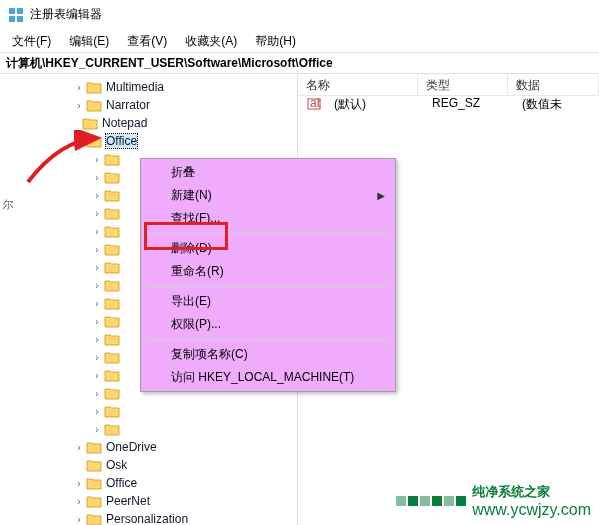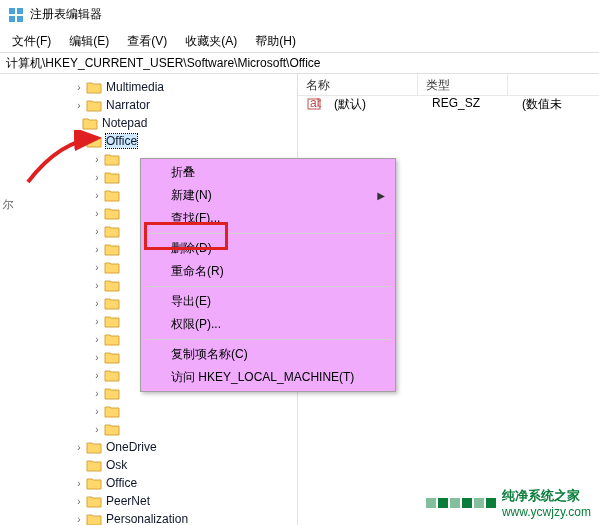--- a/index.html
+++ b/index.html
@@ -3,21 +3,21 @@
 <meta charset="utf-8">
 <style>
   * { box-sizing: border-box; margin: 0; padding: 0; font-family: "Microsoft YaHei", "Segoe UI", sans-serif; font-size: 12px; }
   body { background: #fff; width: 599px; height: 525px; overflow: hidden; position: relative; }
   .title-bar { background: #fff; height: 30px; display: flex; align-items: center; padding: 0 8px; border-bottom: 1px solid #fff; }
   .title-bar .app-icon { width: 16px; height: 16px; margin-right: 6px; }
   .title-bar .title { color: #000; }
   .menu-bar { background: #fff; height: 22px; display: flex; align-items: center; padding: 0 4px; gap: 2px; }
   .menu-bar span { padding: 2px 8px; cursor: default; }
   .address-bar { background: #fff; height: 22px; display: flex; align-items: center; padding: 2px 6px; border-top: 1px solid #e0e0e0; border-bottom: 1px solid #e0e0e0; }
-  .address-bar span { color: #000; }
+  .address-bar span { color: #000; font-weight: bold; }
   .content { display: flex; height: calc(525px - 30px - 22px - 22px); }
   .tree-pane { width: 298px; overflow: hidden; border-right: 1px solid #e0e0e0; position: relative; background: #fff; }
   .tree { padding-top: 4px; }
   .tree-row { display: flex; align-items: center; height: 18px; white-space: nowrap; cursor: default; }
   .tree-row .expander { width: 14px; text-align: center; color: #666; font-size: 10px; user-select: none; }
   .tree-row .folder { width: 16px; height: 14px; margin-right: 4px; display: inline-block; }
   .tree-row .label { color: #0f172a; }
   .tree-row.highlight .label { background: #cde8ff; outline: 1px dotted #000; }
   .list-pane { flex: 1; background: #fff; }
   .list-header { display: flex; height: 22px; border-bottom: 1px solid #e8e8e8; }
@@ -29,21 +29,21 @@
   .context-menu .mi { display: flex; align-items: center; height: 23px; padding: 0 20px 0 28px; position: relative; cursor: default; }
   .context-menu .mi .arrow { position: absolute; right: 8px; font-size: 10px; color: #333; }
   .context-menu hr { border: none; border-top: 1px solid #d0d0d0; margin: 3px 2px; }
   .delete-box { position: absolute; border: 3px solid #e02020; pointer-events: none; top: 222px; left: 144px; width: 84px; height: 28px; z-index: 60; }
   .red-arrow { position: absolute; top: 130px; left: 20px; z-index: 40; pointer-events: none; }
   .watermark { position: absolute; right: 8px; bottom: 6px; display: flex; align-items: center; gap: 6px; z-index: 80; }
   .watermark .blocks { display: flex; gap: 2px; }
   .watermark .blocks span { width: 10px; height: 10px; background: #0a7d3a; }
   .watermark .blocks span:nth-child(odd) { opacity: 0.5; }
   .watermark .wm-text { color: #0a7d3a; font-weight: 600; font-size: 13px; }
-  .watermark .wm-url { color: #0a7d3a; font-size: 12px; }
+  .watermark .wm-url { color: #0a7d3a; font-size: 16px; }
   .side-cn { position: absolute; left: 0; top: 190px; writing-mode: vertical-rl; color: #666; font-size: 11px; z-index: 5; }
 </style>
 </head>
 <body>
 
 <div class="title-bar">
   <span class="app-icon">
     <svg width="16" height="16" viewBox="0 0 16 16">
       <rect x="1" y="1" width="6" height="6" fill="#4aa3df"></rect>
       <rect x="9" y="1" width="6" height="6" fill="#4aa3df"></rect>
@@ -243,20 +243,21 @@
               <path d="M1 3h5l1 1h8v9H1z" fill="#ffd76b" stroke="#d9a43b"></path>
             </svg></span>
           <span class="label">Personalization</span>
         </div>
       </div>
   </div>
   <div class="list-pane">
     <div class="list-header">
       <div style="width:120px">名称</div>
       <div style="width:90px">类型</div>
+      <div style="flex:1">数据</div>
     </div>
     <div class="list-row">
       <span class="val-icon">
         <svg width="14" height="14" viewBox="0 0 14 14">
             <rect x="1" y="2" width="12" height="10" fill="#fff" stroke="#c05050"></rect>
             <text x="3" y="10" font-size="7" fill="#c05050">ab</text>
           </svg>
       </span>
       <div class="cell" style="width:98px">(默认)</div>
       <div class="cell" style="width:90px">REG_SZ</div>

